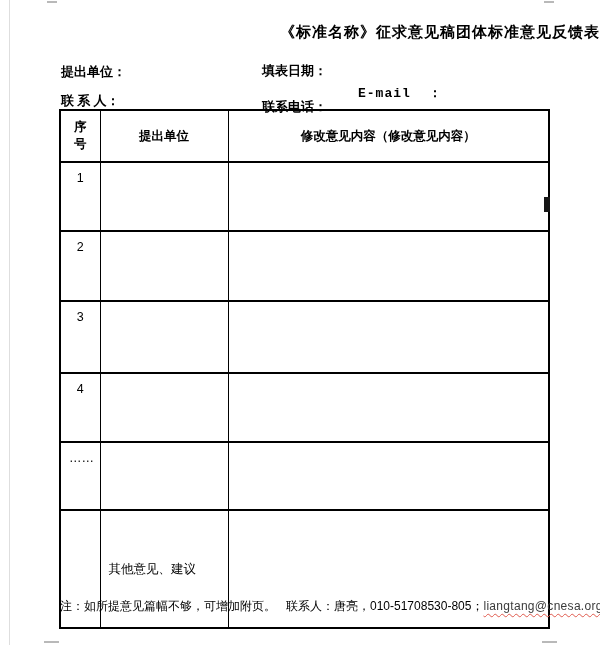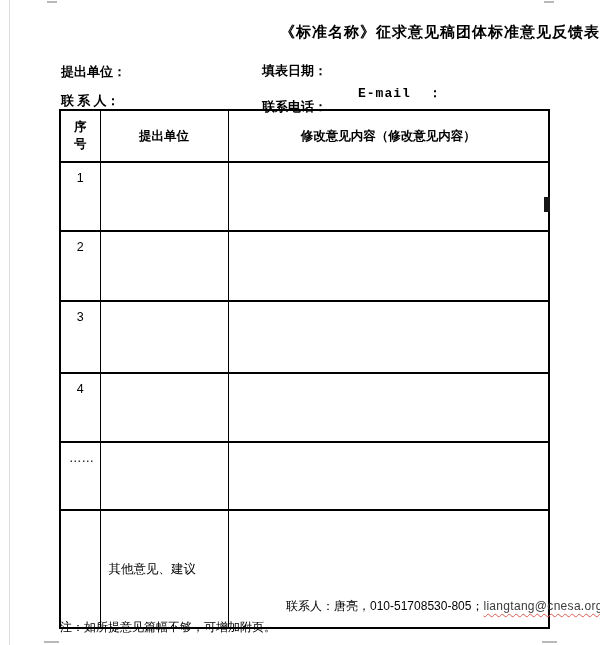--- a/index.html
+++ b/index.html
@@ -70,21 +70,21 @@
     text-align:left;
     padding-left:4px;
     font-size:12.5px;
   }
   tr.r1{height:69px;} tr.r2{height:70px;} tr.r3{height:72px;}
   tr.r4{height:69px;} tr.r5{height:68px;} tr.r6{height:118px;}
 
   .artifact{position:absolute;left:544px;top:197px;width:6px;height:15px;background:#161616;}
 
   .footer{position:absolute;left:0;top:598px;width:600px;font-size:12px;}
-  .footer .note{position:absolute;left:60px;top:0;white-space:pre;margin-top:21px;}
+  .footer .note{position:absolute;left:60px;top:0;white-space:pre;}
   .footer .contact{position:absolute;left:286px;top:0;white-space:pre;}
   .footer .mail{
     color:#3b3b3b;
     text-decoration:underline wavy var(--spellcheck) 1px;
     text-underline-offset:3px;
     letter-spacing:.3px;
   }
 </style>
 </head>
 <body>

